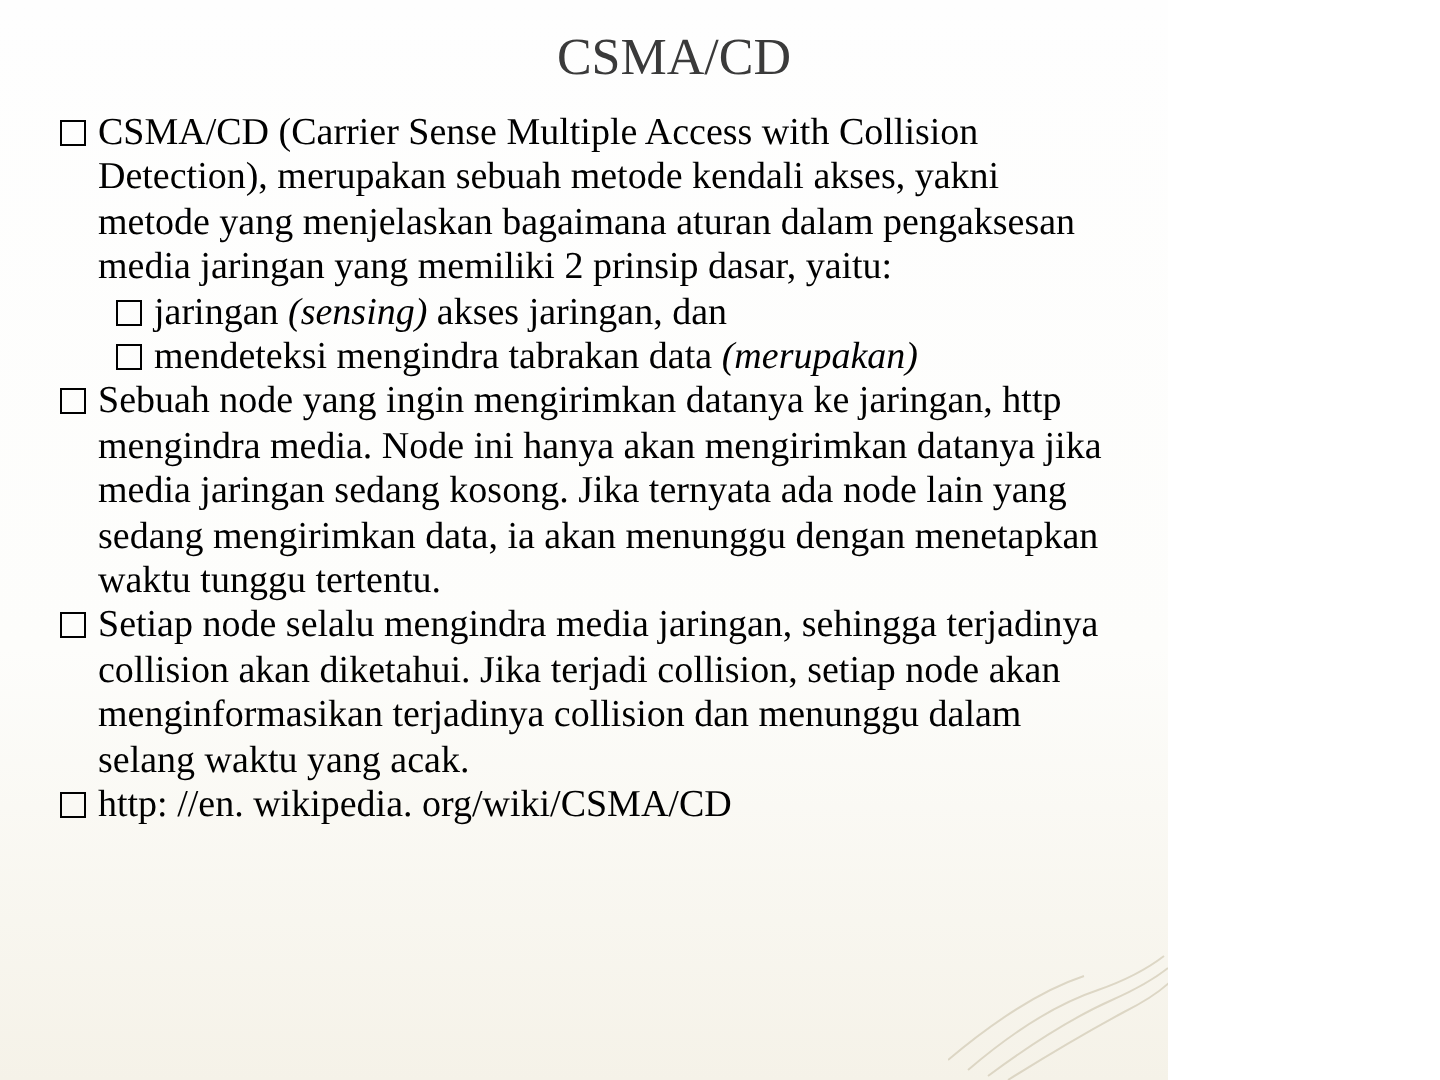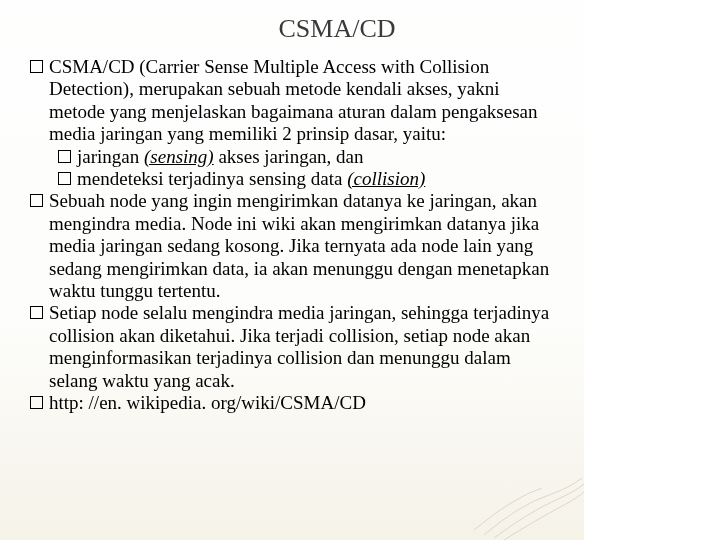--- a/index.html
+++ b/index.html
@@ -52,21 +52,20 @@
     margin-right: 6px;
     margin-top: 4px;
     flex: 0 0 auto;
     box-sizing: border-box;
   }
   .bullet-text {
     flex: 1 1 auto;
   }
   .italic {
     font-style: italic;
-    text-decoration: underline;
   }
   .link {
     color: #000;
     text-align: center;
   }
   .corner-deco {
     position: absolute;
     right: 0;
     bottom: 0;
     width: 110px;
@@ -86,25 +85,25 @@
       <div class="bullet-lvl1">
         <span class="bullet-box"></span>
         <span class="bullet-text"><span>CSMA/CD (Carrier Sense Multiple Access with Collision Detection), merupakan sebuah metode kendali akses, yakni metode yang menjelaskan bagaimana aturan dalam pengaksesan media jaringan yang memiliki 2 prinsip dasar, yaitu:</span></span>
       </div>
       <div class="bullet-lvl2">
         <span class="bullet-box"></span>
         <span class="bullet-text"><span>jaringan </span><span class="italic">(sensing)</span><span> akses jaringan, dan</span></span>
       </div>
       <div class="bullet-lvl2">
         <span class="bullet-box"></span>
-        <span class="bullet-text"><span>mendeteksi terjadinya sensing data </span><span class="italic">(collision)</span></span>
+        <span class="bullet-text"><span>mendeteksi mengindra tabrakan data </span><span class="italic">(merupakan)</span></span>
       </div>
       <div class="bullet-lvl1">
         <span class="bullet-box"></span>
-        <span class="bullet-text"><span>Sebuah node yang ingin mengirimkan datanya ke jaringan, akan mengindra media. Node ini wiki akan mengirimkan datanya jika media jaringan sedang kosong. Jika ternyata ada node lain yang sedang mengirimkan data, ia akan menunggu dengan menetapkan waktu tunggu tertentu.</span></span>
+        <span class="bullet-text"><span>Sebuah node yang ingin mengirimkan datanya ke jaringan, http mengindra media. Node ini hanya akan mengirimkan datanya jika media jaringan sedang kosong. Jika ternyata ada node lain yang sedang mengirimkan data, ia akan menunggu dengan menetapkan waktu tunggu tertentu.</span></span>
       </div>
       <div class="bullet-lvl1">
         <span class="bullet-box"></span>
         <span class="bullet-text"><span>Setiap node selalu mengindra media jaringan, sehingga terjadinya collision akan diketahui. Jika terjadi collision, setiap node akan menginformasikan terjadinya collision dan menunggu dalam selang waktu yang acak.</span></span>
       </div>
       <div class="bullet-lvl1">
         <span class="bullet-box"></span>
         <span class="bullet-text"><span class="link">http: //en. wikipedia. org/wiki/CSMA/CD</span></span>
       </div>
     </div>

